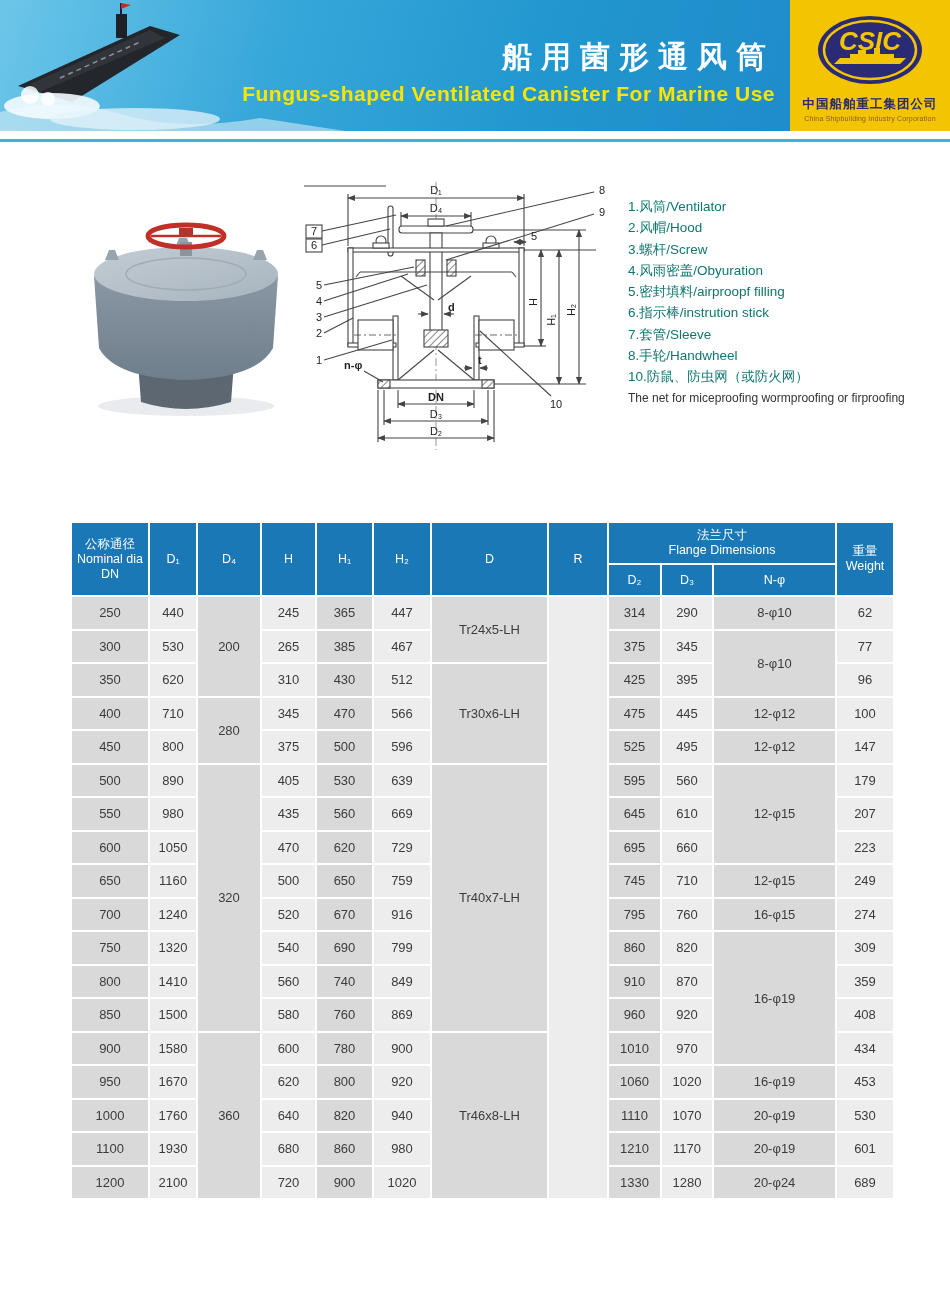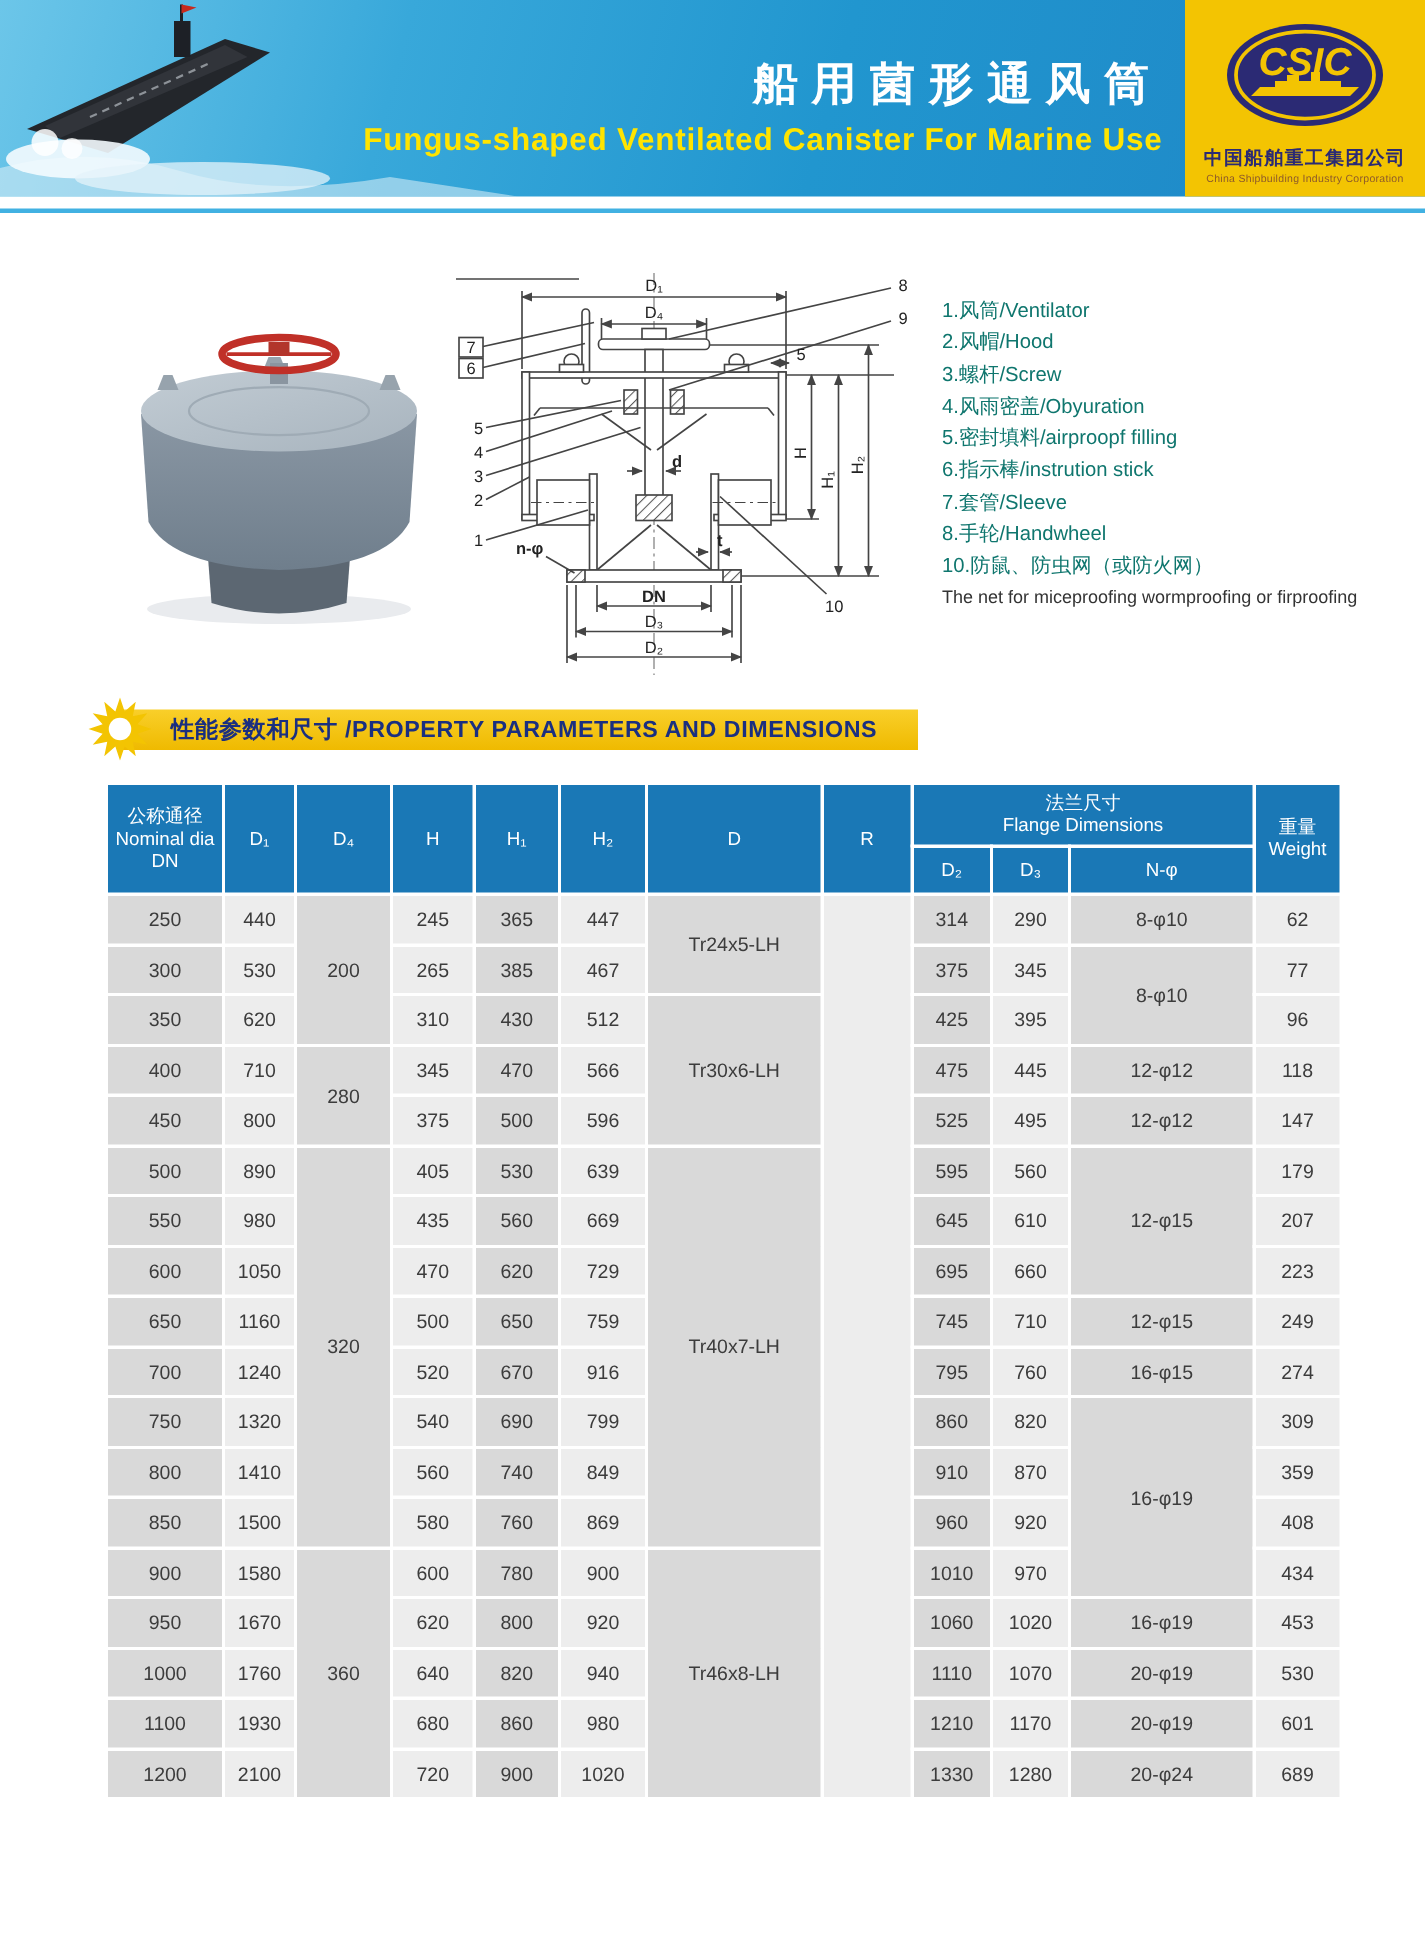--- a/index.html
+++ b/index.html
@@ -245,29 +245,20 @@
       <div class="part-item">3.螺杆/Screw</div>
       <div class="part-item">4.风雨密盖/Obyuration</div>
       <div class="part-item">5.密封填料/airproopf filling</div>
       <div class="part-item">6.指示棒/instrution stick</div>
       <div class="part-item">7.套管/Sleeve</div>
       <div class="part-item">8.手轮/Handwheel</div>
       <div class="part-item">10.防鼠、防虫网（或防火网）</div>
       <div class="part-note">The net for miceproofing wormproofing or firproofing</div>
     </div>
 
-  <div class="section-bar">
-    <div class="bar">
-      <span class="section-title">性能参数和尺寸 /PROPERTY PARAMETERS AND DIMENSIONS</span>
-    </div>
-    <svg class="sun-icon" width="44" height="44" viewBox="0 0 44 44">
-      <polygon points="43,22 33.6,25.1 40.2,32.5 30.5,30.5 32.5,40.2 25.1,33.6 22,43 18.9,33.6 11.5,40.2 13.5,30.5 3.8,32.5 10.4,25.1 1,22 10.4,18.9 3.8,11.5 13.5,13.5 11.5,3.8 18.9,10.4 22,1 25.1,10.4 32.5,3.8 30.5,13.5 40.2,11.5 33.6,18.9" fill="#f3c402"></polygon>
-      <circle cx="22" cy="22" r="7.5" fill="#ffffff"></circle>
-    </svg>
-  </div>
 
   <table class="spec" id="spec-table">
     <colgroup>
       <col style="width:78px">
         <col style="width:48px">
         <col style="width:64px">
         <col style="width:55px">
       <col style="width:57px">
         <col style="width:58px">
         <col style="width:117px">
@@ -340,21 +331,21 @@
         <tr>
           <td class="col-gray">400</td>
           <td class="col-light">710</td>
           <td rowspan="2" class="col-gray">280</td>
           <td class="col-light">345</td>
           <td class="col-gray">470</td>
           <td class="col-light">566</td>
           <td class="col-gray">475</td>
           <td class="col-light">445</td>
           <td rowspan="1" class="col-gray">12-φ12</td>
-          <td class="col-light">118</td>
+          <td class="col-light">100</td>
         </tr>
         <tr>
           <td class="col-gray">450</td>
           <td class="col-light">800</td>
           <td class="col-light">375</td>
           <td class="col-gray">500</td>
           <td class="col-light">596</td>
           <td class="col-gray">525</td>
           <td class="col-light">495</td>
           <td rowspan="1" class="col-gray">12-φ12</td>

